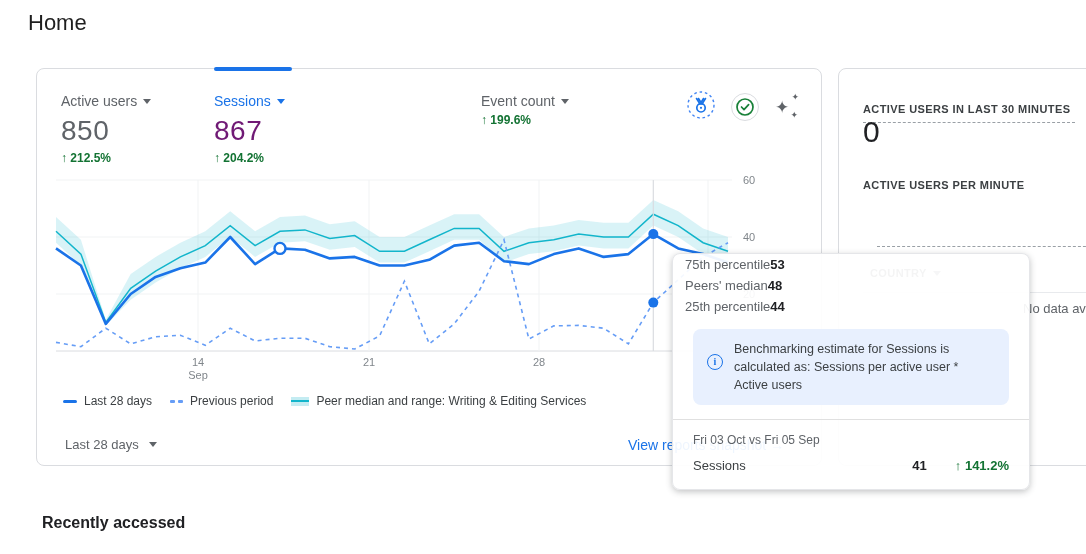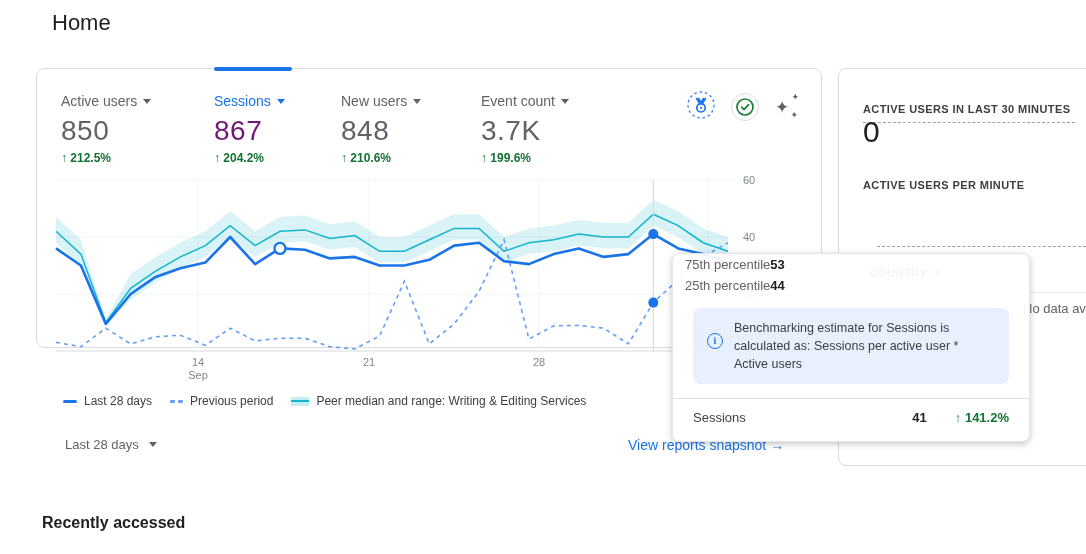--- a/index.html
+++ b/index.html
@@ -1,22 +1,22 @@
 <!DOCTYPE html>
 <html><head>
 <meta charset="utf-8">
 <style>
   * { margin:0; padding:0; box-sizing:border-box; }
   html,body { width:1086px; height:554px; overflow:hidden; background:#fff;
     font-family:"Liberation Sans","DejaVu Sans",sans-serif; color:#202124; }
-  .page-title { position:absolute; left:52px; top:10px; font-size:22px; font-weight:400; color:#1f1f1f;text-align:center; }
+  .page-title { position:absolute; left:28px; top:10px; font-size:22px; font-weight:400; color:#1f1f1f;text-align:center; }
   .section-heading { position:absolute; left:30px; top:514px; font-size:16px; font-weight:700; color:#202124;margin-left:12px; }
 
   
-  .main-card { position:absolute; left:36px; top:68px; width:786px; height:280px;
+  .main-card { position:absolute; left:36px; top:68px; width:786px; height:398px;
     background:#fff; border:1px solid #dadce0; border-radius:8px; }
   .tab-indicator { position:absolute; left:177px; top:-2px; width:78px; height:4px;
     background:#1a73e8; border-radius:3px; z-index:3; }
 
   .metric-col { position:absolute; top:24px; z-index:2; }
   .metric-label { font-size:14px; color:#5f6368; display:flex; align-items:center; gap:6px; cursor:pointer; }
   .metric-col.selected .metric-label { color:#1a73e8; }
   .caret { width:0; height:0; border-left:4px solid transparent; border-right:4px solid transparent;
     border-top:5px solid #5f6368; display:inline-block; }
   .metric-col.selected .caret { border-top-color:#1a73e8; }
@@ -101,34 +101,25 @@
     <div class="metric-delta">↑ 212.5%</div>
   </div>
   <div class="metric-col selected" style="left:177px">
     <div class="metric-label">
         <span>Sessions</span>
         <span class="caret"></span>
       </div>
     <div class="metric-value">867</div>
     <div class="metric-delta">↑ 204.2%</div>
   </div>
-  <div class="metric-col" style="left:304px">
-    <div class="metric-label">
-        <span>New users</span>
-        <span class="caret"></span>
-      </div>
-    <div class="metric-value">848</div>
-    <div class="metric-delta">↑ 210.6%</div>
-  </div>
   <div class="metric-col" style="left:444px">
     <div class="metric-label">
         <span>Event count</span>
         <span class="caret"></span>
       </div>
-    <div class="metric-value">3.7K</div>
     <div class="metric-delta">↑ 199.6%</div>
   </div>
 
   <div class="hdr-icons">
     <span>
       <svg width="28" height="28" viewBox="0 0 28 28">
         <circle cx="14" cy="14" r="13" fill="none" stroke="#4285f4" stroke-width="1.4" stroke-dasharray="2.6 2.8"></circle>
         <path d="M9.5 7.5 L13 13.2 M18.5 7.5 L15 13.2 M11.5 7.5 L14 11.5 M16.5 7.5 L14 11.5" stroke="#1a73e8" stroke-width="1.6" fill="none" stroke-linecap="round"></path>
         <circle cx="14" cy="16.8" r="4.2" fill="none" stroke="#1a73e8" stroke-width="1.7"></circle>
         <circle cx="14" cy="16.8" r="1.1" fill="#1a73e8"></circle>
@@ -215,28 +206,33 @@
   <div class="rt-divider"></div>
   <div class="rt-nodata">No data available</div>
 </div>
 
 <div class="bm-tooltip">
   <div class="bm-row">
     <span>75th percentile</span>
     <b>53</b>
   </div>
   <div class="bm-row">
+    <span>Peers' median</span>
+    <b>48</b>
+  </div>
+  <div class="bm-row">
     <span>25th percentile</span>
     <b>44</b>
   </div>
   <div class="bm-note">
     <span class="info-icon">i</span>
     <span>Benchmarking estimate for Sessions is calculated as: Sessions per active user * Active users</span>
   </div>
   <div class="bm-divider"></div>
+  <div class="bm-date">Fri 03 Oct vs Fri 05 Sep</div>
   <div class="bm-metric">
     <span class="lbl">Sessions</span>
     <span class="vals">
       <span class="v">41</span>
       <span class="d">↑ 141.2%</span>
     </span>
   </div>
 </div>
 
 <div class="section-heading">Recently accessed</div>

